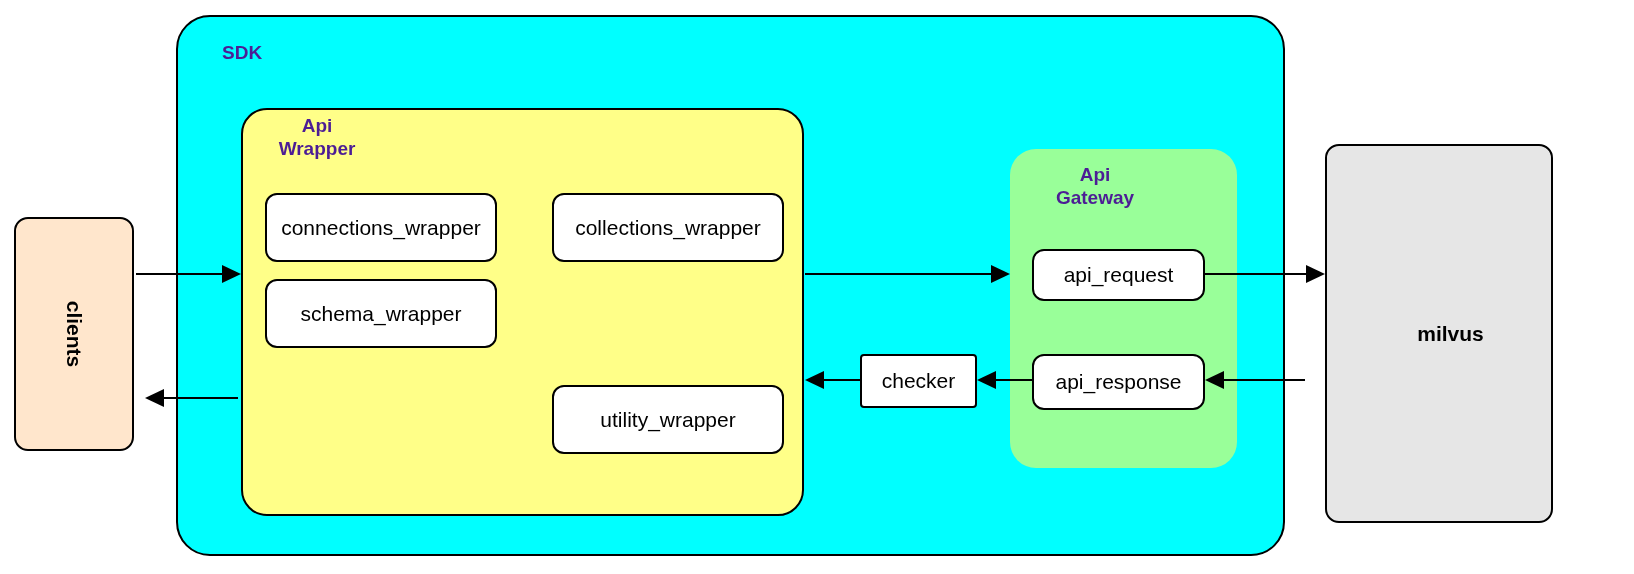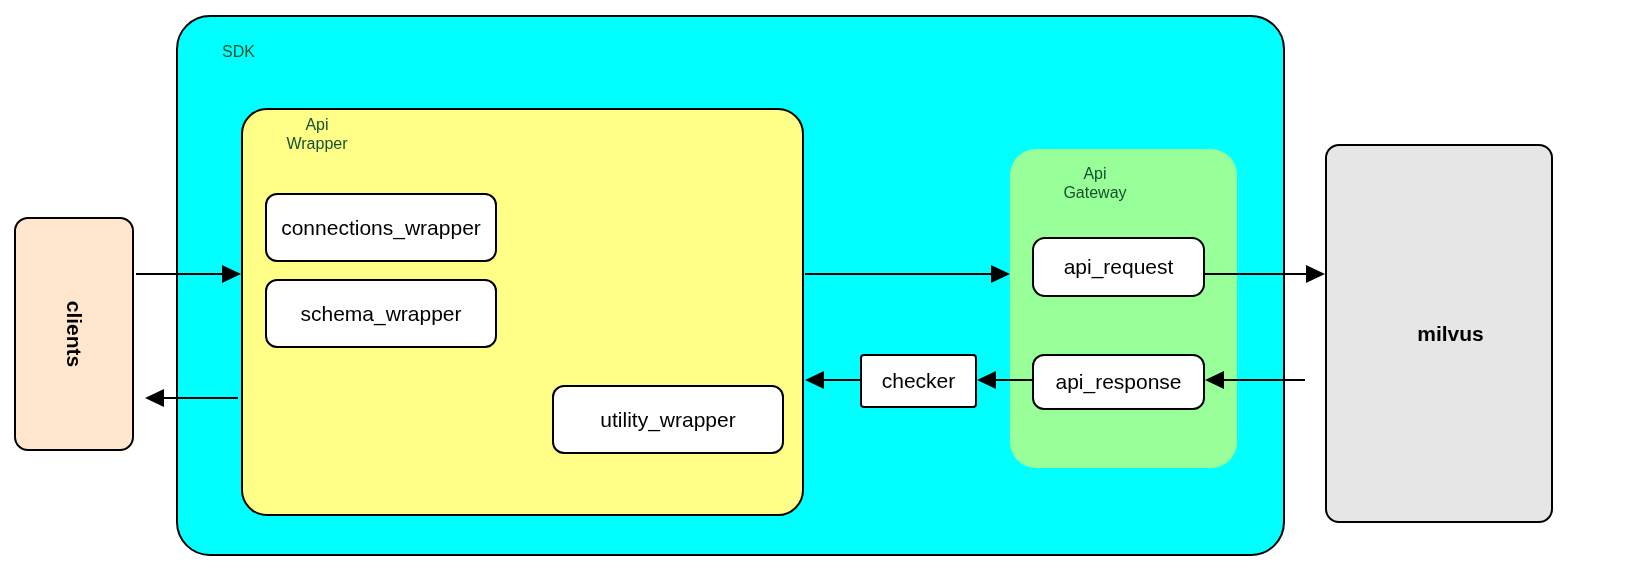--- a/index.html
+++ b/index.html
@@ -45,24 +45,24 @@
   
   .container-gateway {
     background: #99ff99;
     border: none;
     border-radius: 26px;
   }
 
   
   .group-label {
     position: absolute;
-    font-weight: normal;
-    font-size: 16px;
+    font-weight: bold;
+    font-size: 19px;
     line-height: 1.2;
-    color: #14532d;
+    color: #4c1d95;
     white-space: pre-line;
     text-align: center;
   }
 
   
   .leaf {
     background: #ffffff;
     border: 2px solid #000000;
     border-radius: 12px;
     font-size: 21px;
@@ -119,28 +119,29 @@
   <div class="group-label" style="left:222px; top:42px; width:90px; text-align:left;">SDK</div>
 
   <div class="node container-wrapper" style="left:241px; top:108px; width:563px; height:408px;">
   </div>
   <div class="group-label" style="left:252px; top:115px; width:130px;">Api
 Wrapper</div>
 
   <div class="node leaf" style="left:265px; top:193px; width:232px; height:69px;">connections_wrapper</div>
   <div class="node leaf" style="left:265px; top:279px; width:232px; height:69px;">schema_wrapper</div>
 
+  <div class="node leaf" style="left:552px; top:193px; width:232px; height:69px;">collections_wrapper</div>
   <div class="node leaf" style="left:552px; top:385px; width:232px; height:69px;">utility_wrapper</div>
 
   <div class="node container-gateway" style="left:1010px; top:149px; width:227px; height:319px;">
   </div>
   <div class="group-label" style="left:1020px; top:164px; width:150px;">Api
 Gateway</div>
 
-  <div class="node leaf" style="left:1032px; top:237px; width:173px; height:60px;border-radius:13px;">api_request</div>
+  <div class="node leaf" style="left:1032px; top:249px; width:173px; height:52px;">api_request</div>
   <div class="node leaf" style="left:1032px; top:354px; width:173px; height:56px;">api_response</div>
 
   <div class="node leaf round" style="left:860px; top:354px; width:117px; height:54px;">checker</div>
 
   <div class="node box-clients" style="left:14px; top:217px; width:120px; height:234px;">
     <span class="rot-label">clients</span>
   </div>
 
   <div class="node box-milvus" style="left:1325px; top:144px; width:228px; height:379px;">milvus</div>
 

